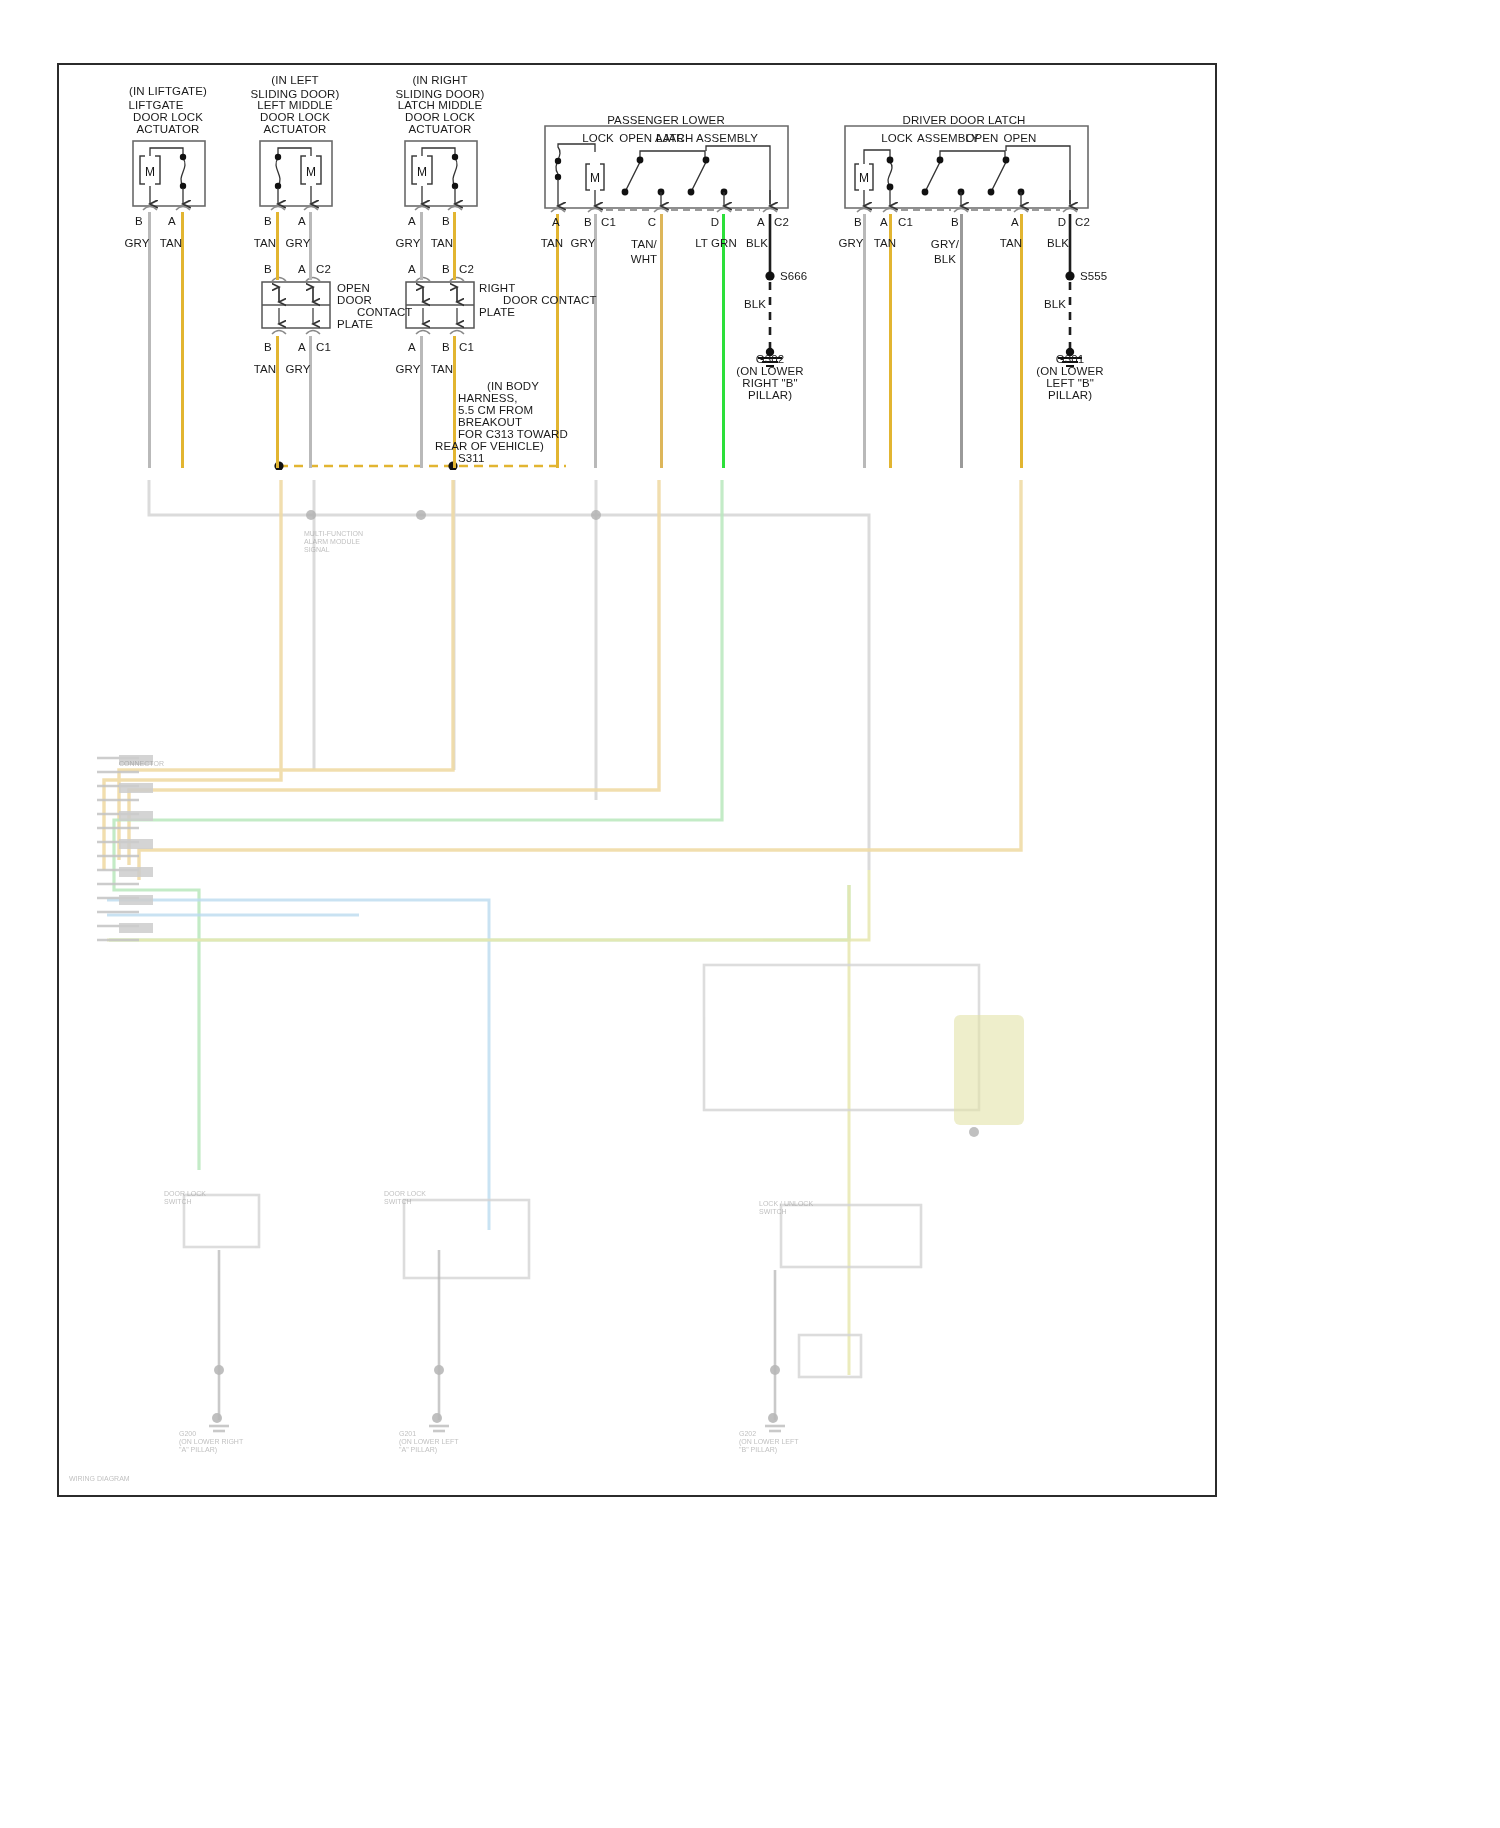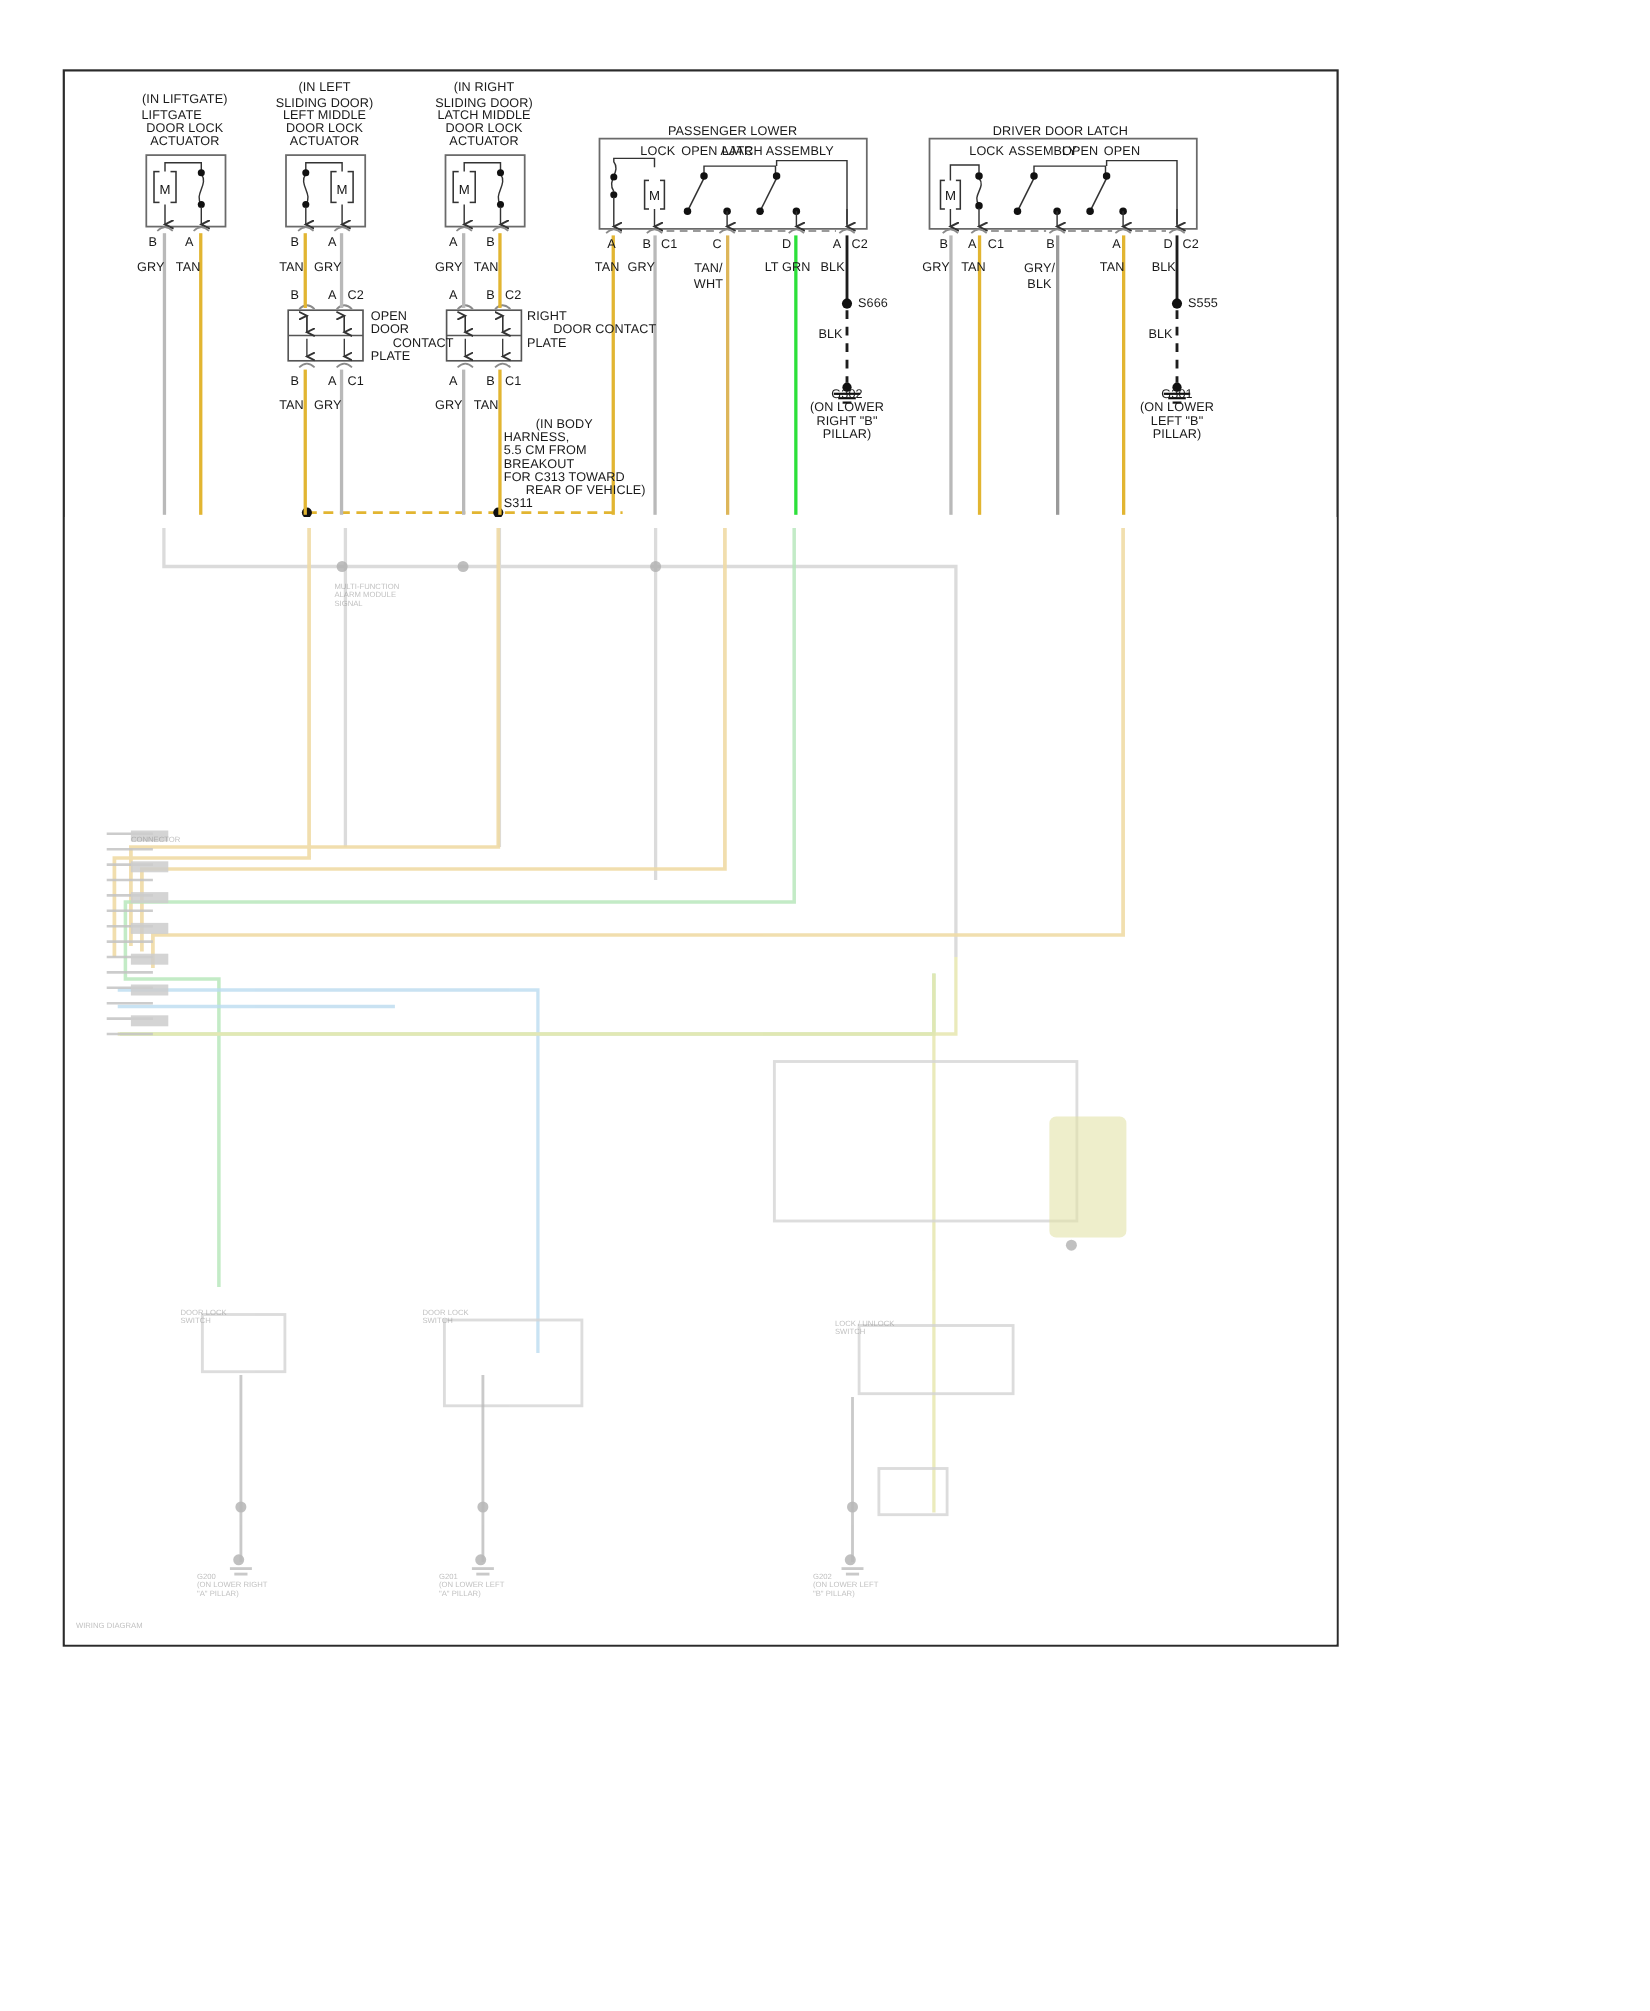--- a/index.html
+++ b/index.html
@@ -332,21 +332,21 @@
   <div class="lbl c" style="left:1070px;top:353px;">G301</div>
   <div class="lbl c" style="left:1070px;top:365px;">(ON LOWER</div>
   <div class="lbl c" style="left:1070px;top:377px;">LEFT "B"</div>
   <div class="lbl c" style="left:1070px;top:389px;">PILLAR)</div>
 
   <div class="lbl l" style="left:458px;top:380px;margin-left:29px;">(IN BODY</div>
   <div class="lbl l" style="left:458px;top:392px;">HARNESS,</div>
   <div class="lbl l" style="left:458px;top:404px;">5.5 CM FROM</div>
   <div class="lbl l" style="left:458px;top:416px;">BREAKOUT</div>
   <div class="lbl l" style="left:458px;top:428px;">FOR C313 TOWARD</div>
-  <div class="lbl l" style="left:478px;top:440px;text-align:center;">REAR OF VEHICLE)</div>
+  <div class="lbl l" style="left:435px;top:440px;text-align:center;">REAR OF VEHICLE)</div>
   <div class="lbl l" style="left:458px;top:452px;">S311</div>
 
   <div id="faded">
     <svg viewBox="0 0 1156 1025" width="1156" height="1025">
       <g stroke="#cfcfcf" stroke-width="3" fill="none" opacity="0.75">
         <path d="M90,10 L90,45 L810,45 L810,400"></path>
         <path d="M255,10 L255,50 L255,300"></path>
         <path d="M395,10 L395,45 L395,300"></path>
         <path d="M537,10 L537,45 L537,330"></path>
       </g>

